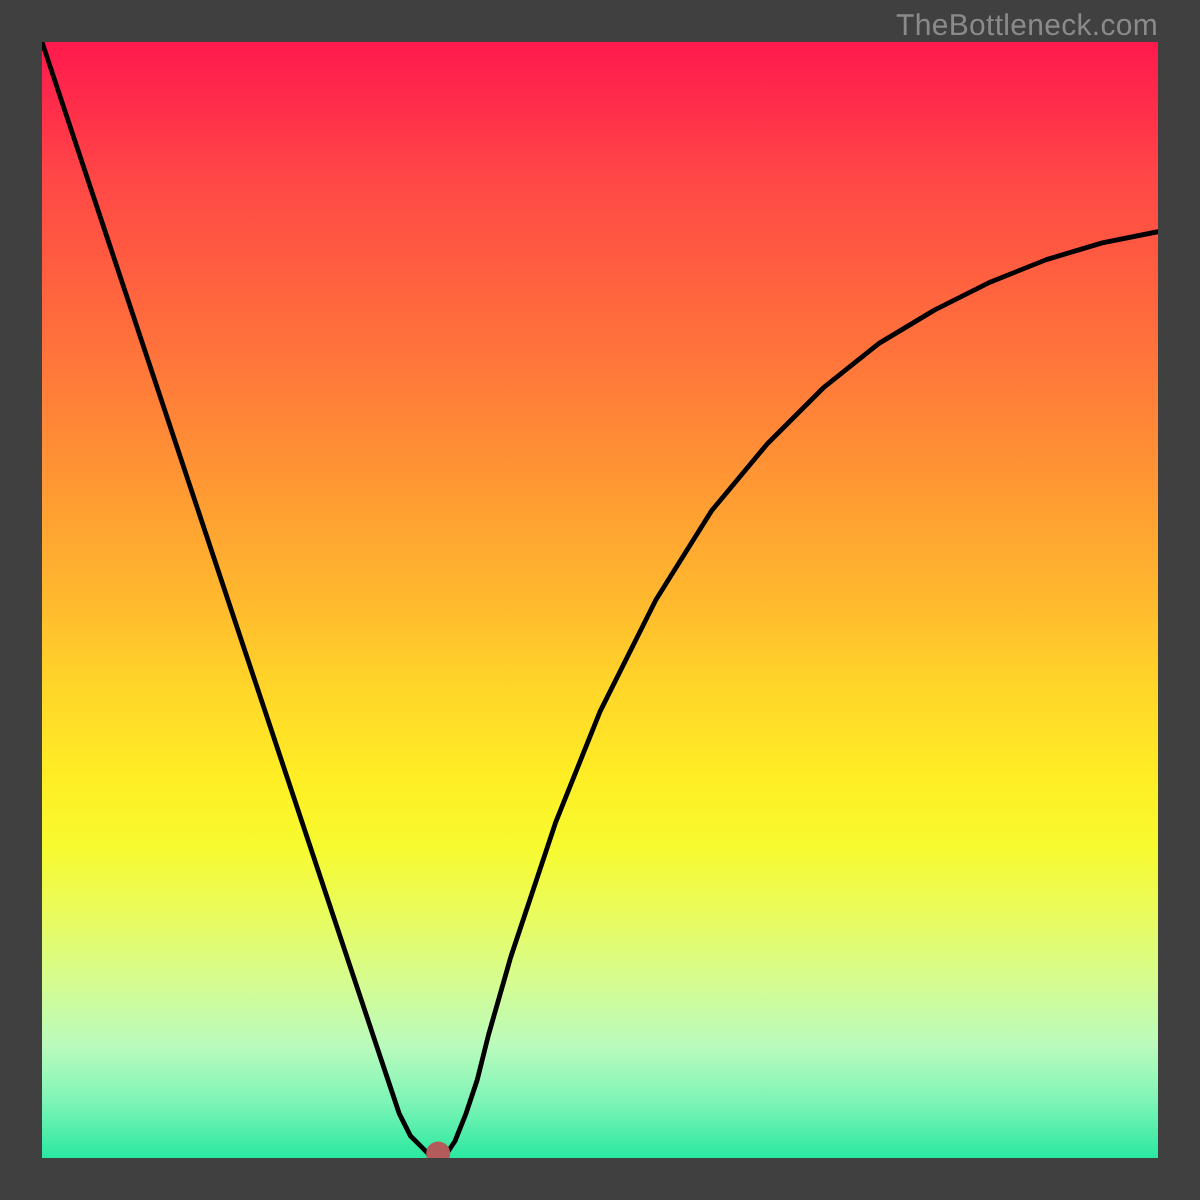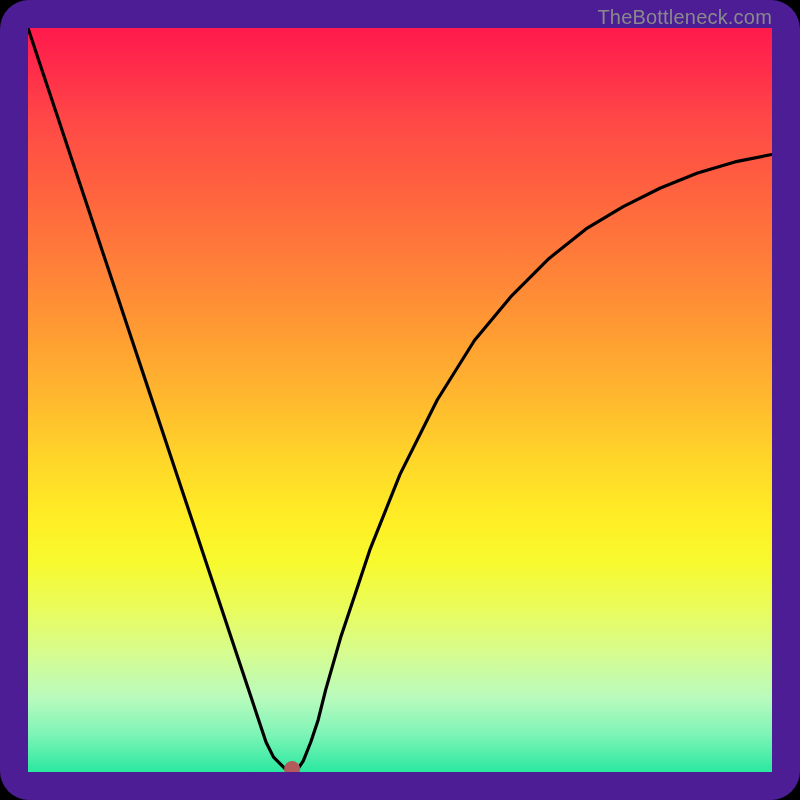--- a/index.html
+++ b/index.html
@@ -8,22 +8,21 @@
     width: 800px;
     height: 800px;
     background: #000;
     font-family: Arial, Helvetica, sans-serif;
     overflow: hidden;
   }
   .frame {
     position: relative;
     width: 800px;
     height: 800px;
-    background: #4c1d95;
-    border-radius: 29px;
+    background: #404040;
   }
   .plot-area {
     position: absolute;
     left: 28px;
     top: 28px;
     width: 744px;
     height: 744px;
     
     background: linear-gradient(
       to bottom,

